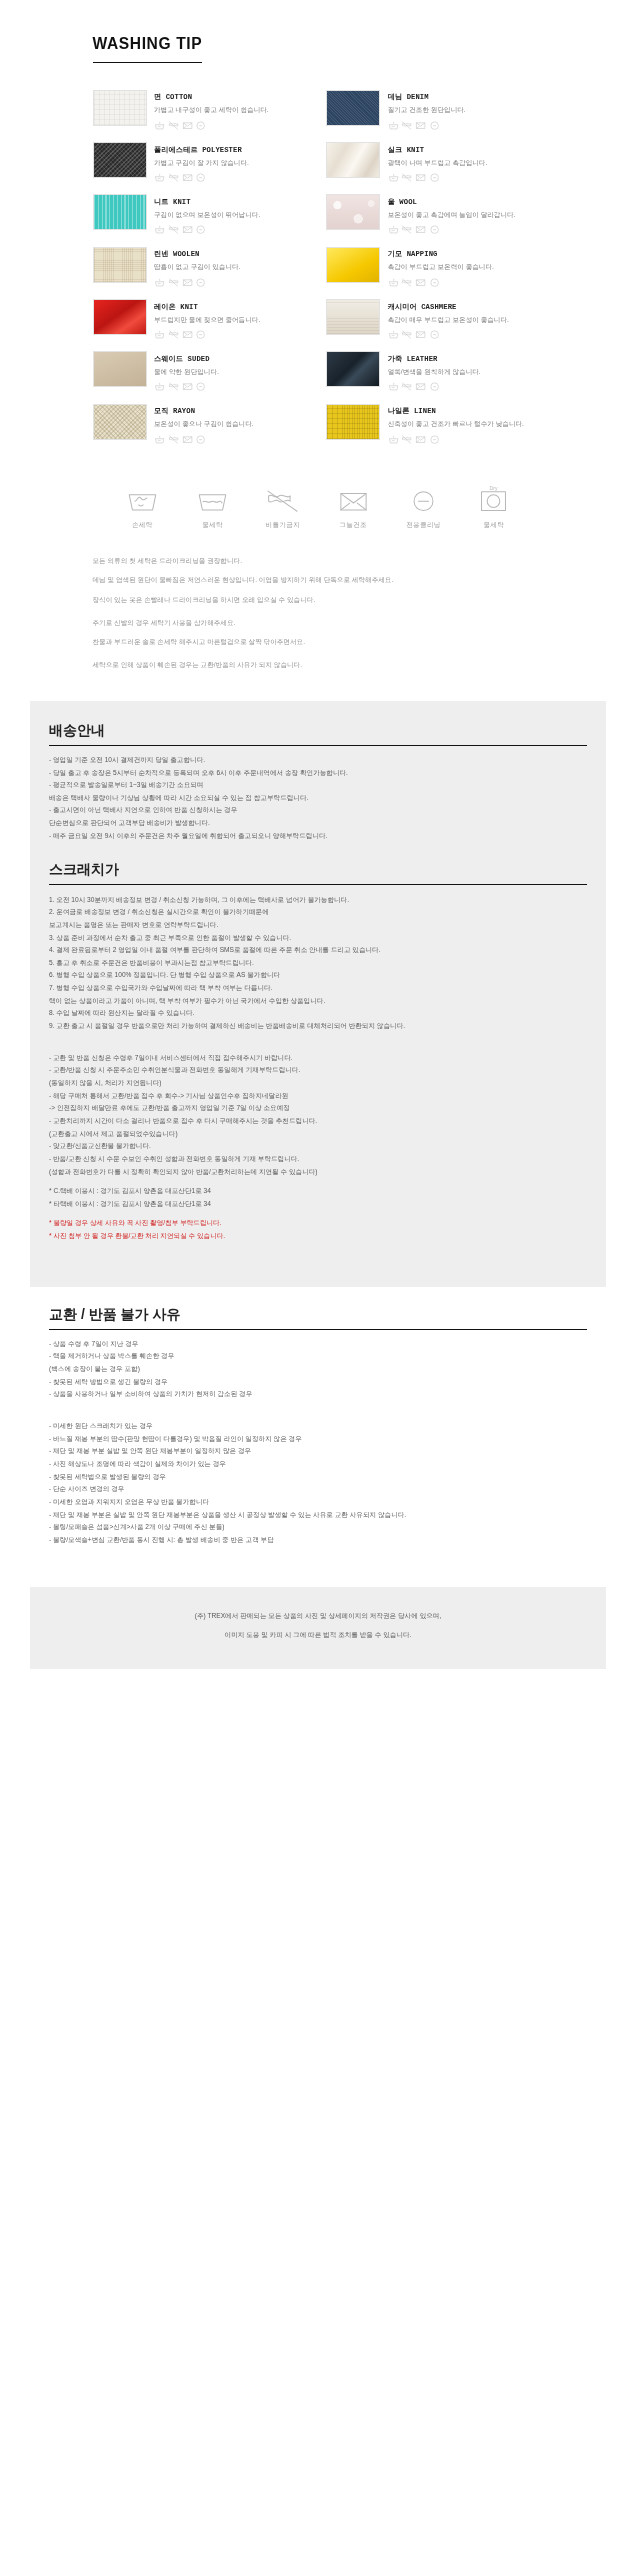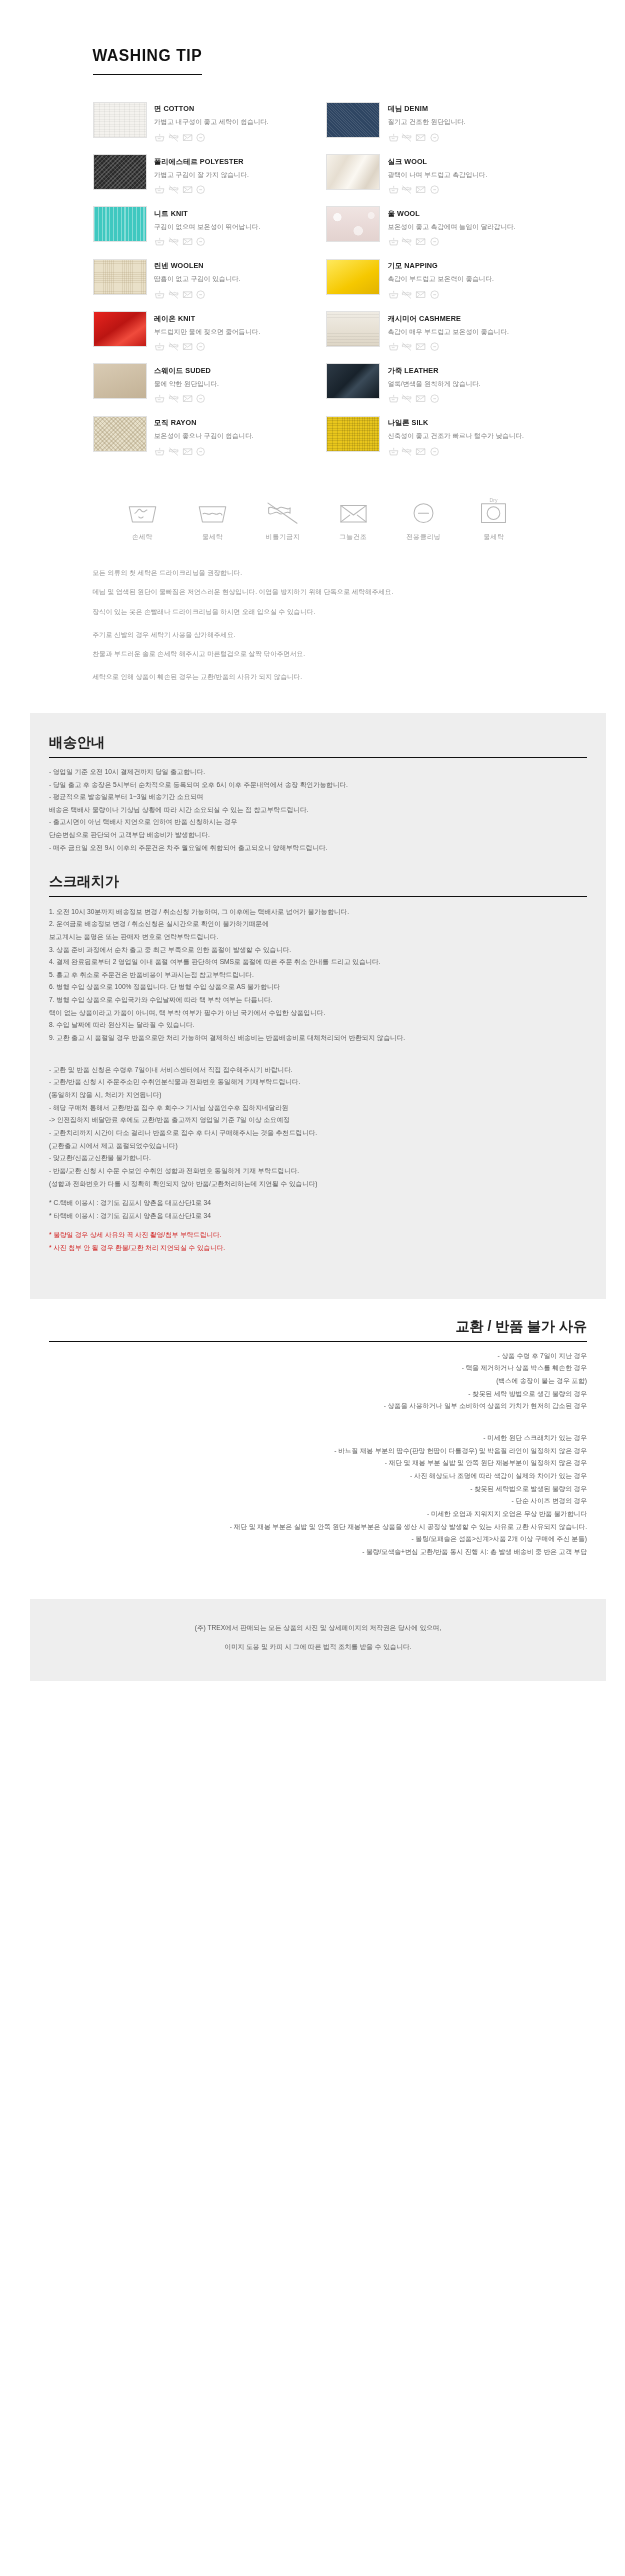--- a/index.html
+++ b/index.html
@@ -4,21 +4,21 @@
 <style>
   * { box-sizing: border-box; }
   html, body { margin:0; padding:0; }
   body {
     width:626px;
     background:#ffffff;
     font-family:"Liberation Sans", sans-serif;
     color:#333;
     -webkit-font-smoothing:antialiased;
   }
-  .page { width:586px; margin:16px auto;padding-left:10px; }
+  .page { width:586px; margin:4px auto;padding-left:10px; }
 
   
   .tip-wrap { padding:25px 0 0 0; background:#fff; }
   .tip-inner { width:451px; margin:0 auto; }
   .tip-title {
     font-size:15.6px; font-weight:bold; letter-spacing:0.6px; color:#111;
     padding-bottom:8.8px; border-bottom:1.3px solid #111; display:inline-block;
     margin:6.3px 0 0 0;
   }
   .tip-title-row { padding-left:0; }
@@ -26,21 +26,21 @@
   .mat-grid {
     display:grid; grid-template-columns:1fr 1fr; gap:0 16.3px;
     margin-top:21px;
   }
   .mat-item { display:flex; gap:7.5px; padding:5.6px 0; align-items:flex-start; }
   .mat-sw {
     width:54px; height:36px; flex:0 0 54px; border:0.6px solid #e2e2e2;
     position:relative; overflow:hidden;
   }
   .mat-txt { padding-top:2.5px; }
-  .mat-name { font-size:7.2px; font-weight:bold; color:#222; letter-spacing:0.1px; }
+  .mat-name { font-size:7.2px; font-weight:bold; color:#222; letter-spacing:0.1px;font-family:Liberation Mono, monospace; }
   .mat-desc { font-size:6.6px; color:#777; margin-top:3.1px; line-height:1.5; }
 
   
   .sw-cotton  { background:#f4f2ee; }
   .sw-cotton::after { content:""; position:absolute; inset:0;
     background:repeating-linear-gradient(0deg, rgba(0,0,0,.04) 0 0.6px, transparent 0.6px 2.5px),
                repeating-linear-gradient(90deg, rgba(0,0,0,.04) 0 0.6px, transparent 0.6px 2.5px); }
   .sw-denim   { background:#2f4663; }
   .sw-denim::after { content:""; position:absolute; inset:0;
     background:repeating-linear-gradient(45deg, rgba(255,255,255,.10) 0 0.6px, transparent 0.6px 1.9px); }
@@ -98,21 +98,21 @@
   .sec { margin-bottom:19px; }
   .sec-head {
     font-size:14px; font-weight:bold; color:#222; padding-bottom:5px;
     border-bottom:0.6px solid #111; margin-bottom:8.1px;
   }
   .sec-body { font-size:6.6px; color:#555; line-height:1.92; }
   .sec-body p { margin:0; }
   .sec-body p.sp { margin-top:6.9px; }
   .red { color:#d01a1a; }
   .white-band { background:#fff; padding:19px 0 21px; }
-  .white-band .gray-inner { width:538px;text-align:right; }
+  .white-band .gray-inner { width:538px; }
 
   .footer {
     background:#eeeeee; padding:16.3px 0 21px; text-align:center;
     font-size:6.6px; color:#555; line-height:1.9;
   }
   .footer .f-inner { width:538px; margin:0 auto; }
 </style>
 </head>
 <body>
 
@@ -226,21 +226,21 @@
                     <circle cx="12" cy="12" r="8"></circle>
                     <path d="M9 12h6"></path>
                   </svg>
                 </span>
        </div>
      </div>
           </div>
           <div class="mat-item">
             <div class="mat-sw sw-silk"></div>
      <div class="mat-txt">
-       <div class="mat-name">실크 WOOL</div>
+       <div class="mat-name">실크 KNIT</div>
        <div class="mat-desc">광택이 나며 부드럽고 촉감입니다.</div>
        <div class="mini-care">
          <span>
                   <svg width="11.3" height="11.3" viewBox="0 0 24 24" fill="none" stroke="#8f8f8f" stroke-width="1.2">
                     <path d="M3 10h18l-2 9H5L3 10z"></path>
                     <path d="M8 14c1-1 2 1 3 0s2 1 3 0"></path>
                     <path d="M12 4v4"></path>
                   </svg>
                 </span>
                 <span>
@@ -576,21 +576,21 @@
                     <circle cx="12" cy="12" r="8"></circle>
                     <path d="M9 12h6"></path>
                   </svg>
                 </span>
        </div>
      </div>
           </div>
           <div class="mat-item">
             <div class="mat-sw sw-nylon"></div>
      <div class="mat-txt">
-       <div class="mat-name">나일론 SILK</div>
+       <div class="mat-name">나일론 LINEN</div>
        <div class="mat-desc">신축성이 좋고 건조가 빠르나 털수가 낮습니다.</div>
        <div class="mini-care">
          <span>
                   <svg width="11.3" height="11.3" viewBox="0 0 24 24" fill="none" stroke="#8f8f8f" stroke-width="1.2">
                     <path d="M3 10h18l-2 9H5L3 10z"></path>
                     <path d="M8 14c1-1 2 1 3 0s2 1 3 0"></path>
                     <path d="M12 4v4"></path>
                   </svg>
                 </span>
                 <span>

